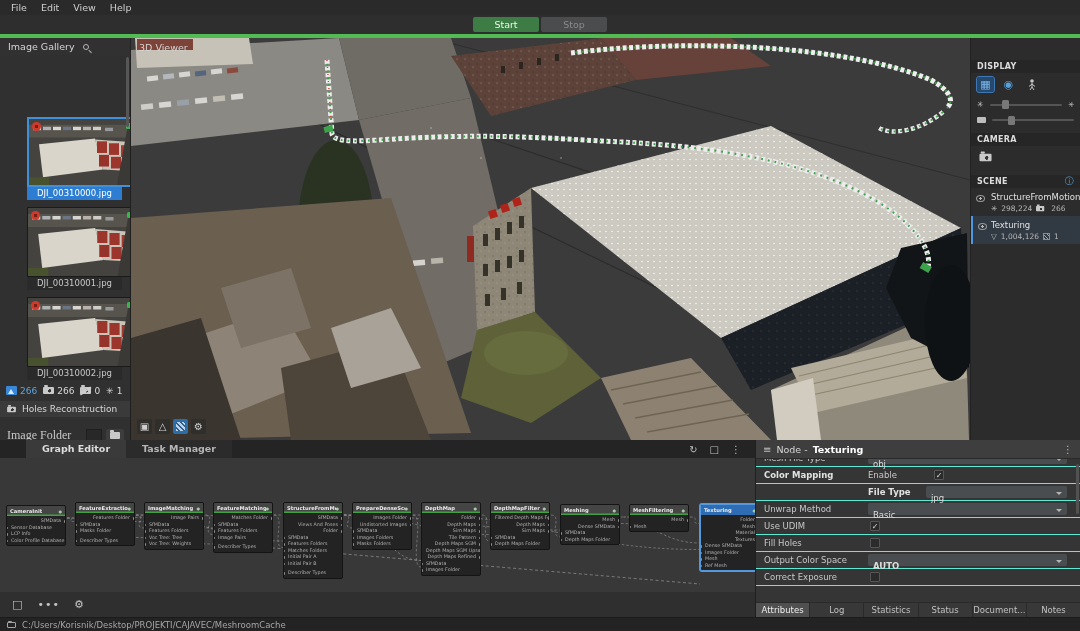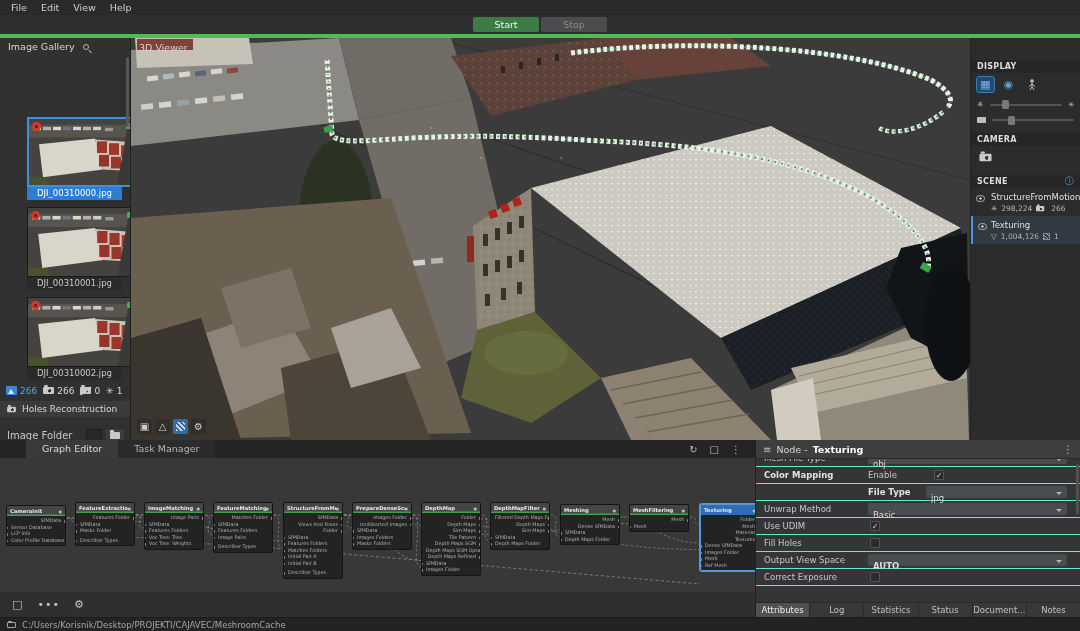--- a/index.html
+++ b/index.html
@@ -42,21 +42,21 @@
   .cnt.active b{color:#58a6e0;}
   .i-img{width:11px;height:9px;background:#3a87d8;border-radius:1px;position:relative;}
   .i-img::after{content:"";position:absolute;left:2px;bottom:1px;border-left:3.5px solid transparent;border-right:3.5px solid transparent;border-bottom:5px solid #d9ecff;}
   .i-cam{width:11px;height:7px;background:radial-gradient(circle at 60% 55%,#35352f 0 1.6px,#c9c9c9 1.7px);border-radius:1px;position:relative;}
   .i-cam::before{content:"";position:absolute;left:1px;top:-2px;width:4px;height:2px;background:#c9c9c9;border-radius:1px;}
   .i-cam.off::after{content:"";position:absolute;left:-1px;top:3px;width:13px;height:1.5px;background:#cfcfcf;transform:rotate(-35deg);}
   .i-ap{font-size:9px;color:#d5d5d5;}
   .liverow{position:absolute;left:0;top:346px;width:131px;height:16px;background:#3a3a3a;display:flex;align-items:center;gap:5px;padding:0 6px;}
   .liverow span{font-size:9px;color:#d8d8d8;}
   .formrow{position:absolute;left:0;width:131px;height:16px;display:flex;align-items:center;padding:0 7px;gap:4px;}
-  .formrow .lbl{font-size:10px;color:#c8c8c8;flex:1;white-space:nowrap;}
+  .formrow .lbl{font-size:12px;color:#c8c8c8;flex:1;white-space:nowrap;font-family:Liberation Serif, serif;}
   .stub{width:16px;height:12px;background:#282828;border:1px solid #1f1f1f;border-radius:1px;}
   .fbtn{width:18px;height:13px;background:#3d3d3d;border-radius:2px;display:flex;align-items:center;justify-content:center;}
   .i-folder{width:10px;height:7px;background:#c9c9c9;border-radius:1px;position:relative;display:inline-block;}
   .i-folder::before{content:"";position:absolute;left:0;top:-2px;width:4px;height:2px;background:#c9c9c9;border-radius:1px 1px 0 0;}
 
   
   .viewer{position:absolute;left:131px;top:38px;width:839px;height:402px;background:#3b3b3b;overflow:hidden;}
   .viewer-label{position:absolute;left:8px;top:4px;font-size:9.5px;color:#d5d5d5;z-index:4;}
   .vtools{position:absolute;left:6px;bottom:6px;display:flex;gap:3px;z-index:4;}
   .vchip{width:15px;height:15px;border-radius:2px;display:flex;align-items:center;justify-content:center;font-size:10px;color:#cfcfcf;background:rgba(40,40,40,.55);}
@@ -82,21 +82,21 @@
   .i-eye{position:absolute;left:5px;top:7px;width:9px;height:7px;border:1.2px solid #9a9a9a;border-radius:50%;background:radial-gradient(circle,#bdbdbd 0 1.3px,transparent 1.4px);}
   .scn-name{font-size:8.5px;color:#e0e0e0;white-space:nowrap;}
   .scn-stats{display:flex;align-items:center;gap:4px;margin-top:2px;font-size:7.5px;color:#b5b5b5;white-space:nowrap;}
   .scn-stats .glyph{font-size:7.5px;color:#b5b5b5;}
   .i-cam-s{transform:scale(.75);transform-origin:left center;}
   .i-hx{width:7px;height:7px;border:1px solid #8a8a8a;background:repeating-linear-gradient(45deg,#9aa8b2 0 1px,transparent 1px 2.5px);}
 
   
   .graph{position:absolute;left:0;top:440px;width:755px;height:177px;background:#242424;}
   .gtabs{height:18px;background:#242424;display:flex;padding-left:26px;position:relative;}
-  .gtab{padding:0 16px;font-size:9.5px;color:#b5b5b5;line-height:18px;background:#2b2b2b;}
+  .gtab{padding:0 16px;font-size:9.5px;color:#b5b5b5;line-height:18px;background:#2b2b2b;font-weight:bold;}
   .gtab.active{background:#3a3a3a;color:#ddd;}
   .gt-tools{position:absolute;right:14px;top:0;display:flex;gap:12px;align-items:center;height:18px;}
   .gt-tools span{font-size:10px;color:#bdbdbd;}
   #gcanvas{position:absolute;left:0;top:18px;width:755px;height:134px;background:#383838;overflow:hidden;}
   #edges{position:absolute;left:0;top:0;}
   .gnode{position:absolute;width:60px;background:#232323;border:1px solid #141414;border-radius:2px;}
   .gnode.selected{border-color:#5598dd;box-shadow:0 0 0 1px #5598dd;}
   .gh{height:10px;background:#454545;display:flex;justify-content:space-between;align-items:center;padding:0 3px;border-radius:1px 1px 0 0;}
   .done .gh{box-shadow:inset 0 -1.5px 0 #43a047;}
   .selected .gh{background:#2e6db4;}
@@ -719,21 +719,21 @@
           </div>
           <div class="attr-row">
             <span class="a-left">Use UDIM</span>
             <span class="cb" style="left: 114px;">✓</span>
           </div>
           <div class="attr-row">
             <span class="a-left">Fill Holes</span>
             <span class="cb" style="left: 114px;"></span>
           </div>
           <div class="attr-row">
-            <span class="a-left">Output View Space</span>
+            <span class="a-left">Output Color Space</span>
             <div class="dd" style="left: 112px; right: 14px; font-weight: bold;">
               <span class="v">AUTO</span>
               <span class="caret"></span>
             </div>
           </div>
           <div class="attr-row">
             <span class="a-left">Correct Exposure</span>
             <span class="cb" style="left: 114px;"></span>
           </div>
         </div>

